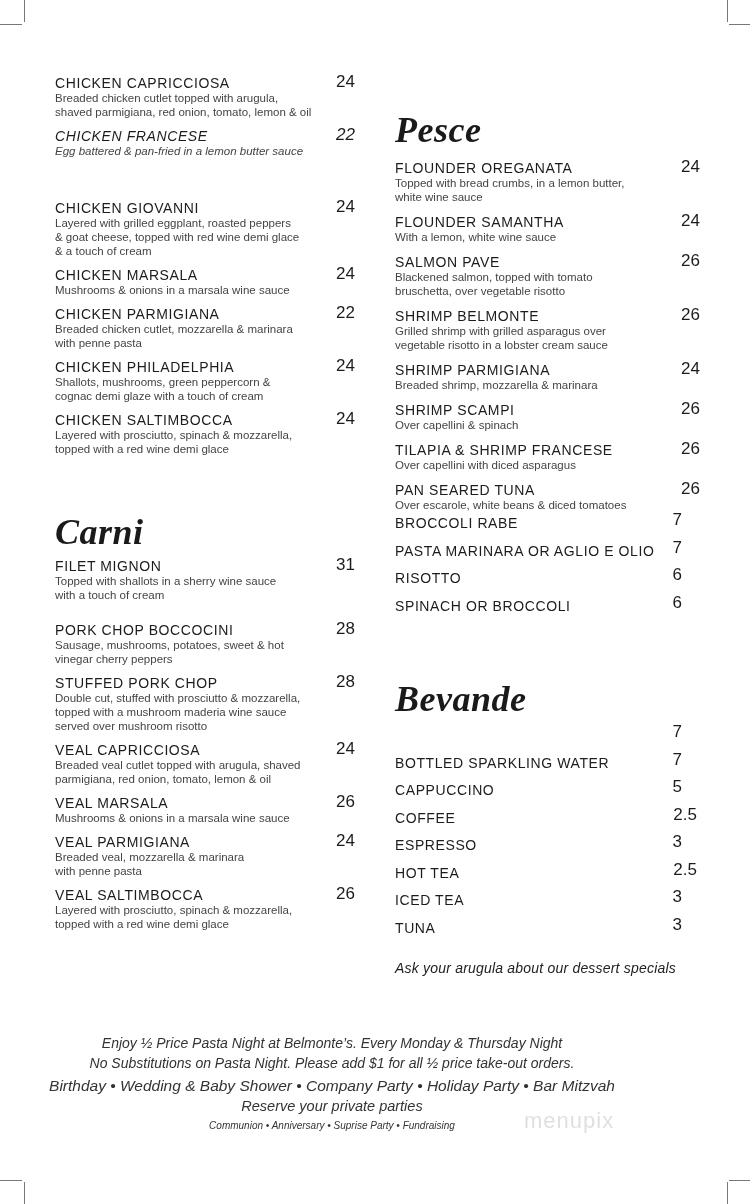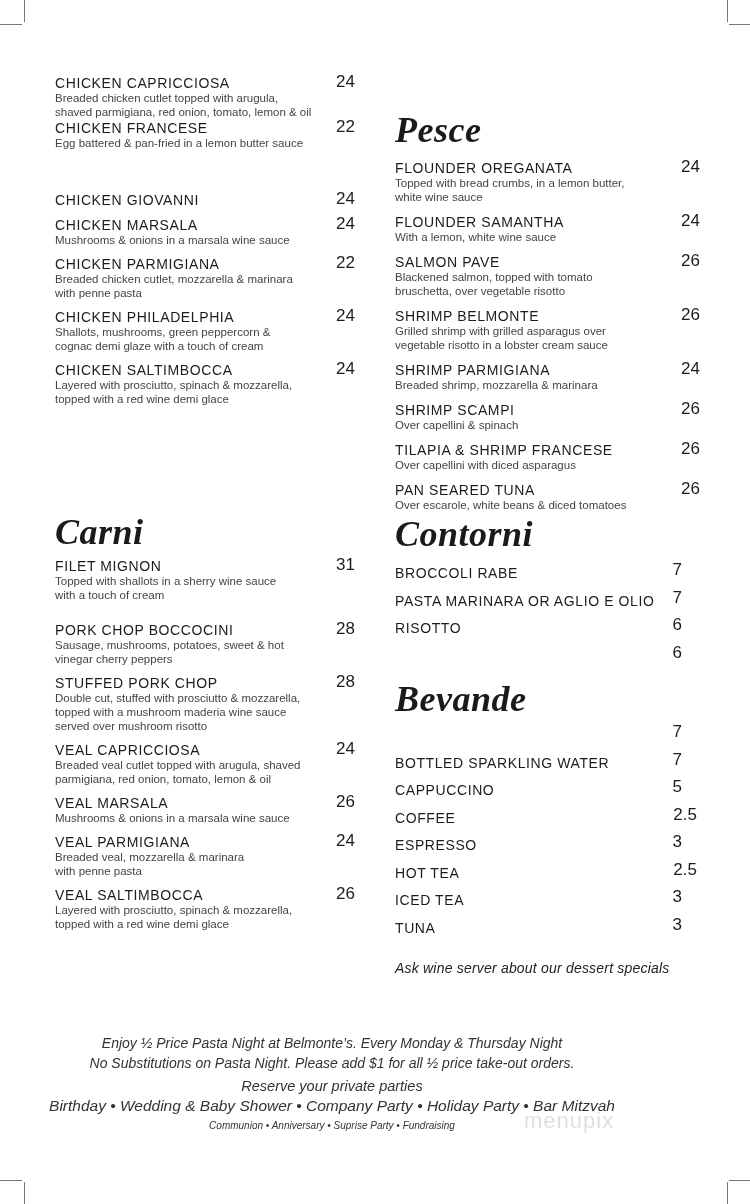--- a/index.html
+++ b/index.html
@@ -31,34 +31,37 @@
 <div class="crop" style="left:727px;top:0;width:1px;height:22px;"></div>
 <div class="crop" style="left:729px;top:24px;width:21px;height:1px;"></div>
 <div class="crop" style="left:24px;top:1182px;width:1px;height:22px;"></div>
 <div class="crop" style="left:0;top:1180px;width:22px;height:1px;"></div>
 <div class="crop" style="left:727px;top:1182px;width:1px;height:22px;"></div>
 <div class="crop" style="left:729px;top:1180px;width:21px;height:1px;"></div>
 
 <div class="col col-left">
 
   <div class="section" style="top:5px;">
-    <div class="item" style="margin-bottom:1px;">
+    <div class="item" style="margin-bottom:9px;">
         <span class="item-name">CHICKEN CAPRICCIOSA</span>
         <span class="item-price">24</span>
         <span class="item-desc">Breaded chicken cutlet topped with arugula,
 shaved parmigiana, red onion, tomato, lemon &amp; oil</span>
       </div>
-    <div class="item" style="margin-bottom:10px;">
+    <div class="item" style="margin-bottom:10px;font-style:italic;">
         <span class="item-name">CHICKEN FRANCESE</span>
         <span class="item-price">22</span>
         <span class="item-desc">Egg battered &amp; pan-fried in a lemon butter sauce</span>
       </div>
     <div class="item" style="margin-bottom:9px;margin-top:42px;">
         <span class="item-name">CHICKEN GIOVANNI</span>
         <span class="item-price">24</span>
+        <span class="item-desc">Layered with grilled eggplant, roasted peppers
+&amp; goat cheese, topped with red wine demi glace
+&amp; a touch of cream</span>
       </div>
     <div class="item" style="margin-bottom:9px;">
         <span class="item-name">CHICKEN MARSALA</span>
         <span class="item-price">24</span>
         <span class="item-desc">Mushrooms &amp; onions in a marsala wine sauce</span>
       </div>
     <div class="item" style="margin-bottom:9px;">
         <span class="item-name">CHICKEN PARMIGIANA</span>
         <span class="item-price">22</span>
         <span class="item-desc">Breaded chicken cutlet, mozzarella &amp; marinara
@@ -168,34 +171,34 @@
         <span class="item-desc">Over capellini with diced asparagus</span>
       </div>
     <div class="item">
         <span class="item-name">PAN SEARED TUNA</span>
         <span class="item-price">26</span>
         <span class="item-desc">Over escarole, white beans &amp; diced tomatoes</span>
       </div>
   </div>
 
   <div class="section" style="top:444px;">
-    <h2 class="section-title" style="margin-bottom:10px;">Contorni</h2>
     <div class="simple-item">
         <span class="item-name">BROCCOLI RABE</span>
         <span class="item-price">7</span>
       </div>
     <div class="simple-item">
         <span class="item-name">PASTA MARINARA OR AGLIO E OLIO</span>
         <span class="item-price">7</span>
       </div>
     <div class="simple-item">
         <span class="item-name">RISOTTO</span>
         <span class="item-price">6</span>
       </div>
     <div class="simple-item">
+        <span class="item-name">SPINACH OR BROCCOLI</span>
         <span class="item-price">6</span>
       </div>
   </div>
 
   <div class="section" style="top:609px;">
     <h2 class="section-title" style="margin-bottom:7px;">Bevande</h2>
     <div class="simple-item">
         <span class="item-price">7</span>
       </div>
     <div class="simple-item">
@@ -219,25 +222,25 @@
         <span class="item-price" style="right:3px;">2.5</span>
       </div>
     <div class="simple-item">
         <span class="item-name">ICED TEA</span>
         <span class="item-price">3</span>
       </div>
     <div class="simple-item">
         <span class="item-name">TUNA</span>
         <span class="item-price">3</span>
       </div>
-    <div class="dessert-note">Ask wine server about our dessert specials</div>
+    <div class="dessert-note">Ask your arugula about our dessert specials</div>
   </div>
 </div>
 
 <div class="footer">
   <span class="line">Enjoy ½ Price Pasta Night at Belmonte’s. Every Monday &amp; Thursday Night</span>
   <span class="line">No Substitutions on Pasta Night. Please add $1 for all ½ price take-out orders.</span>
   <div class="gap"></div>
+  <span class="line" style="font-size:15.5px;">Birthday • Wedding &amp; Baby Shower • Company Party • Holiday Party • Bar Mitzvah</span>
   <span class="line" style="font-size:14.5px;">Reserve your private parties</span>
-  <span class="line" style="font-size:15.5px;">Birthday • Wedding &amp; Baby Shower • Company Party • Holiday Party • Bar Mitzvah</span>
   <span class="line" style="font-size:10px;">Communion • Anniversary •  Suprise Party • Fundraising</span>
 </div>
 <div class="watermark">menupix</div>
 
 </body></html>

